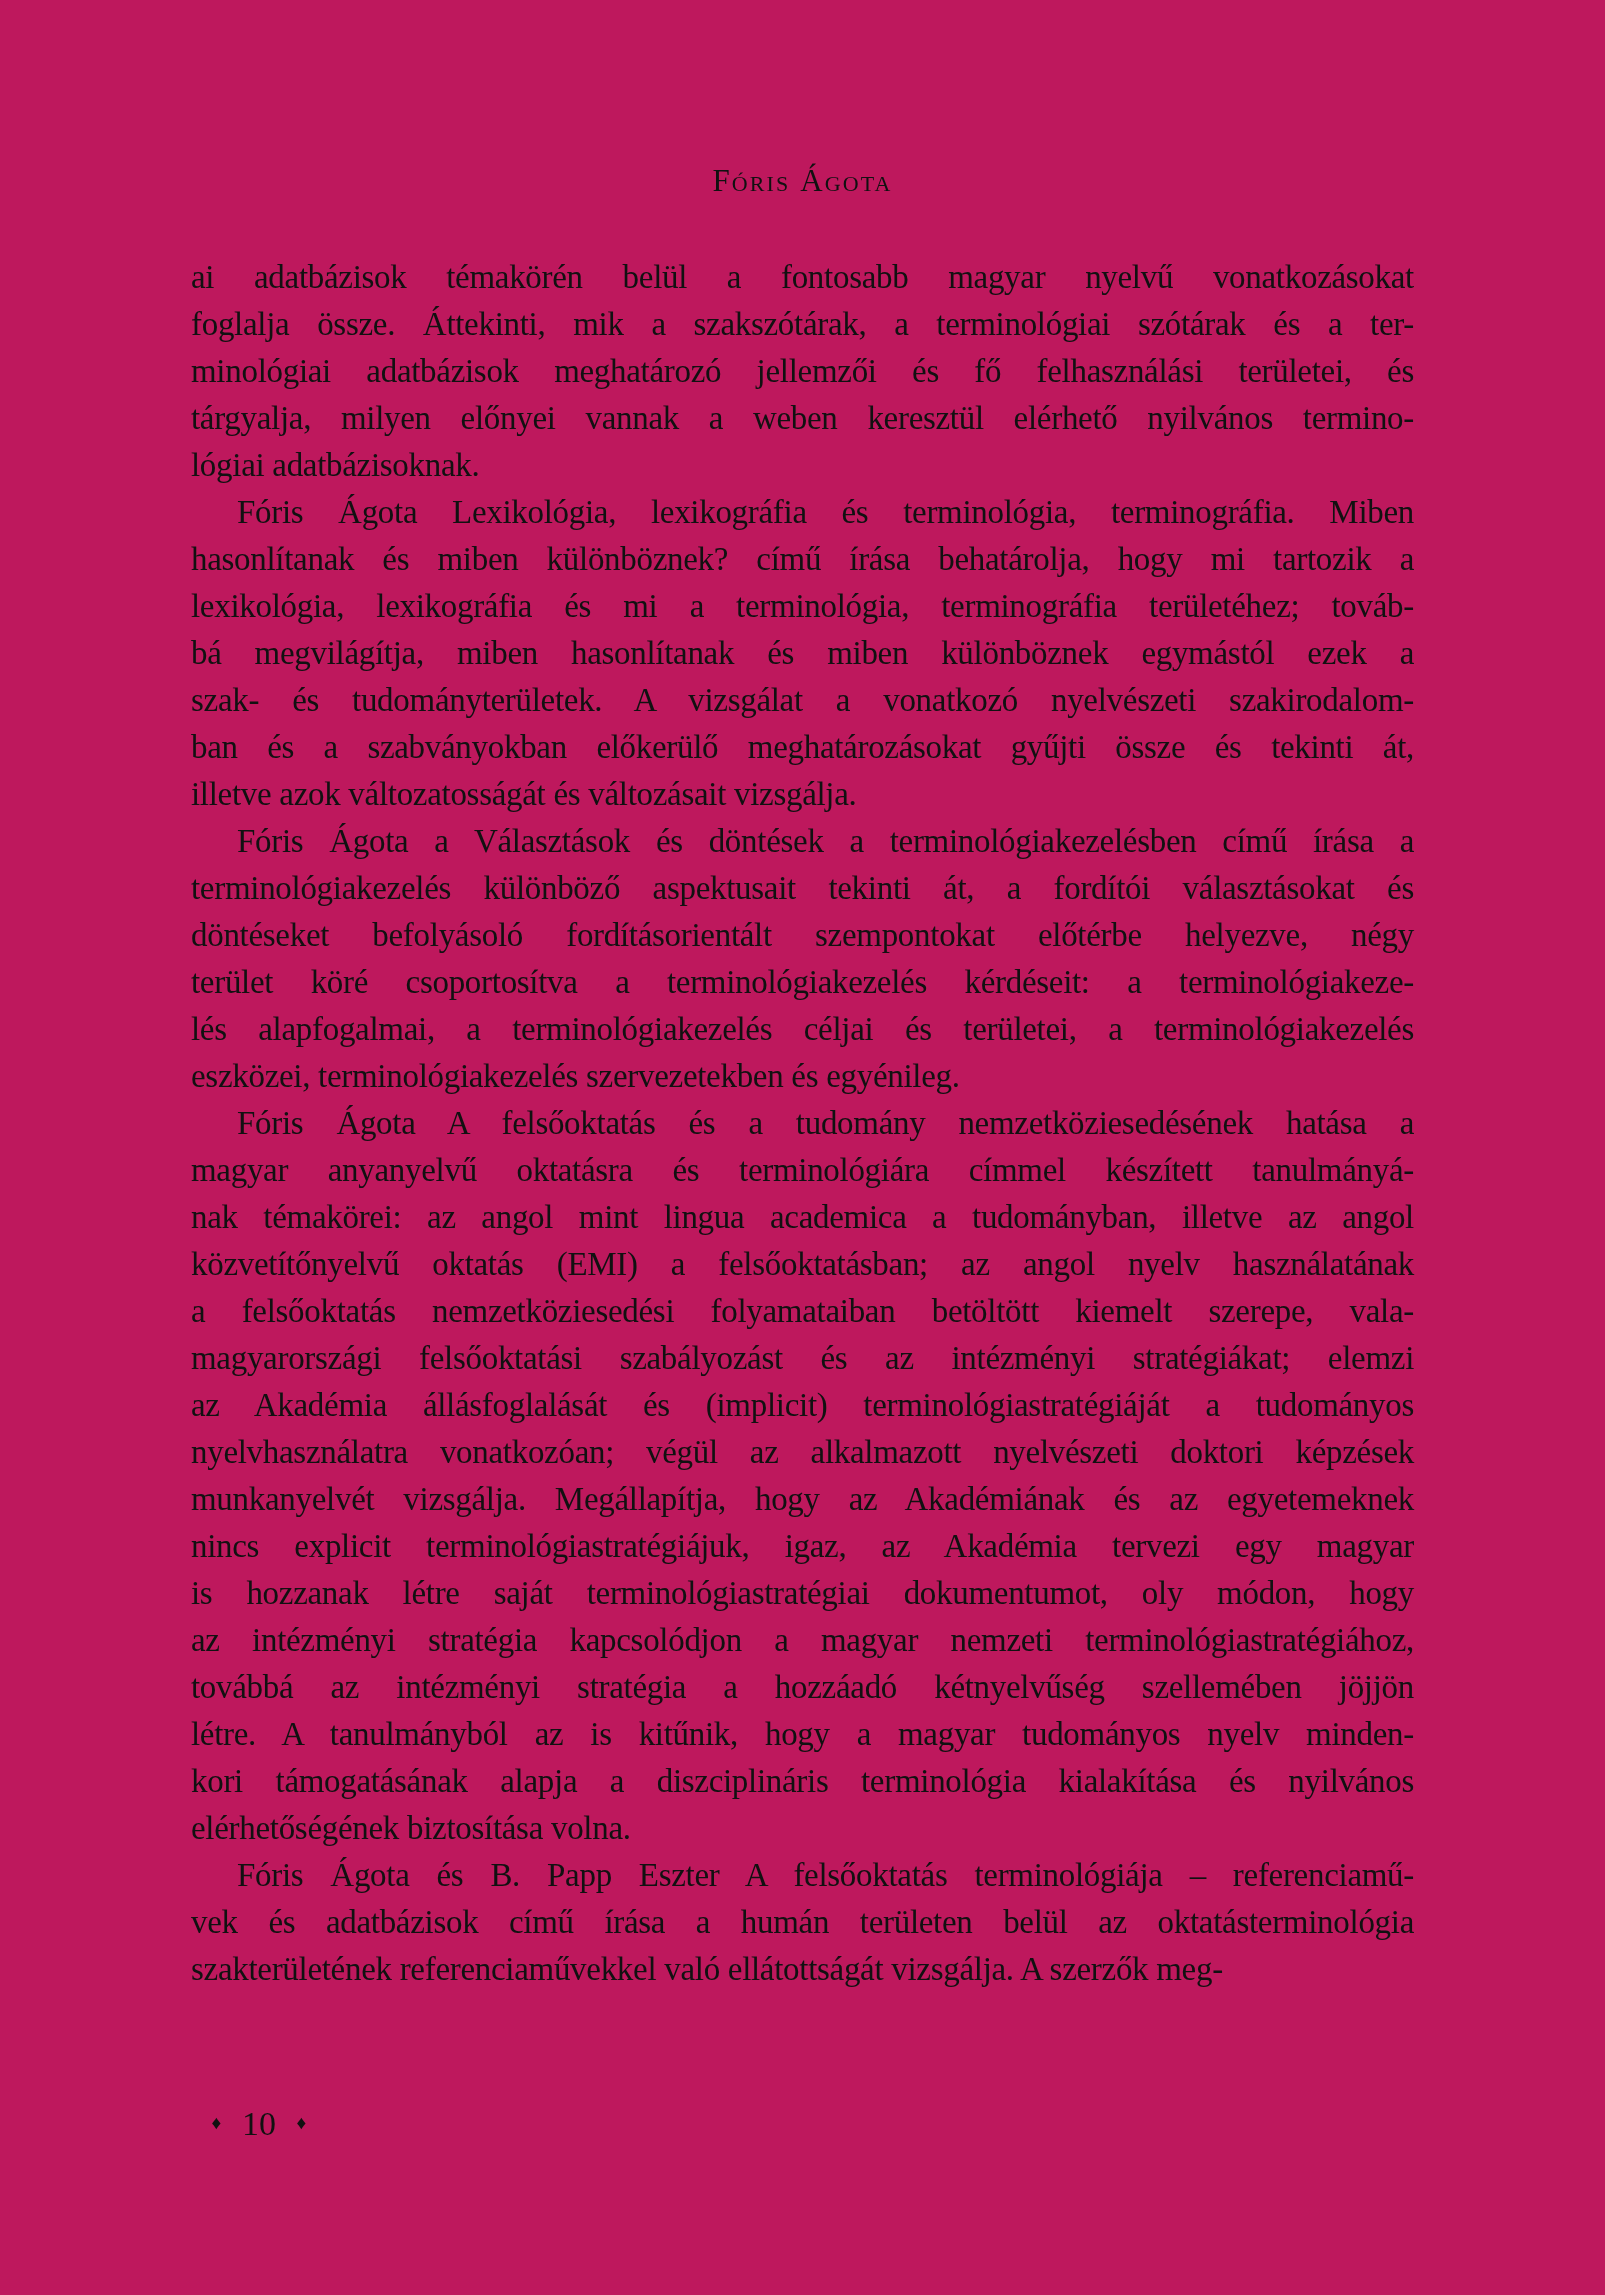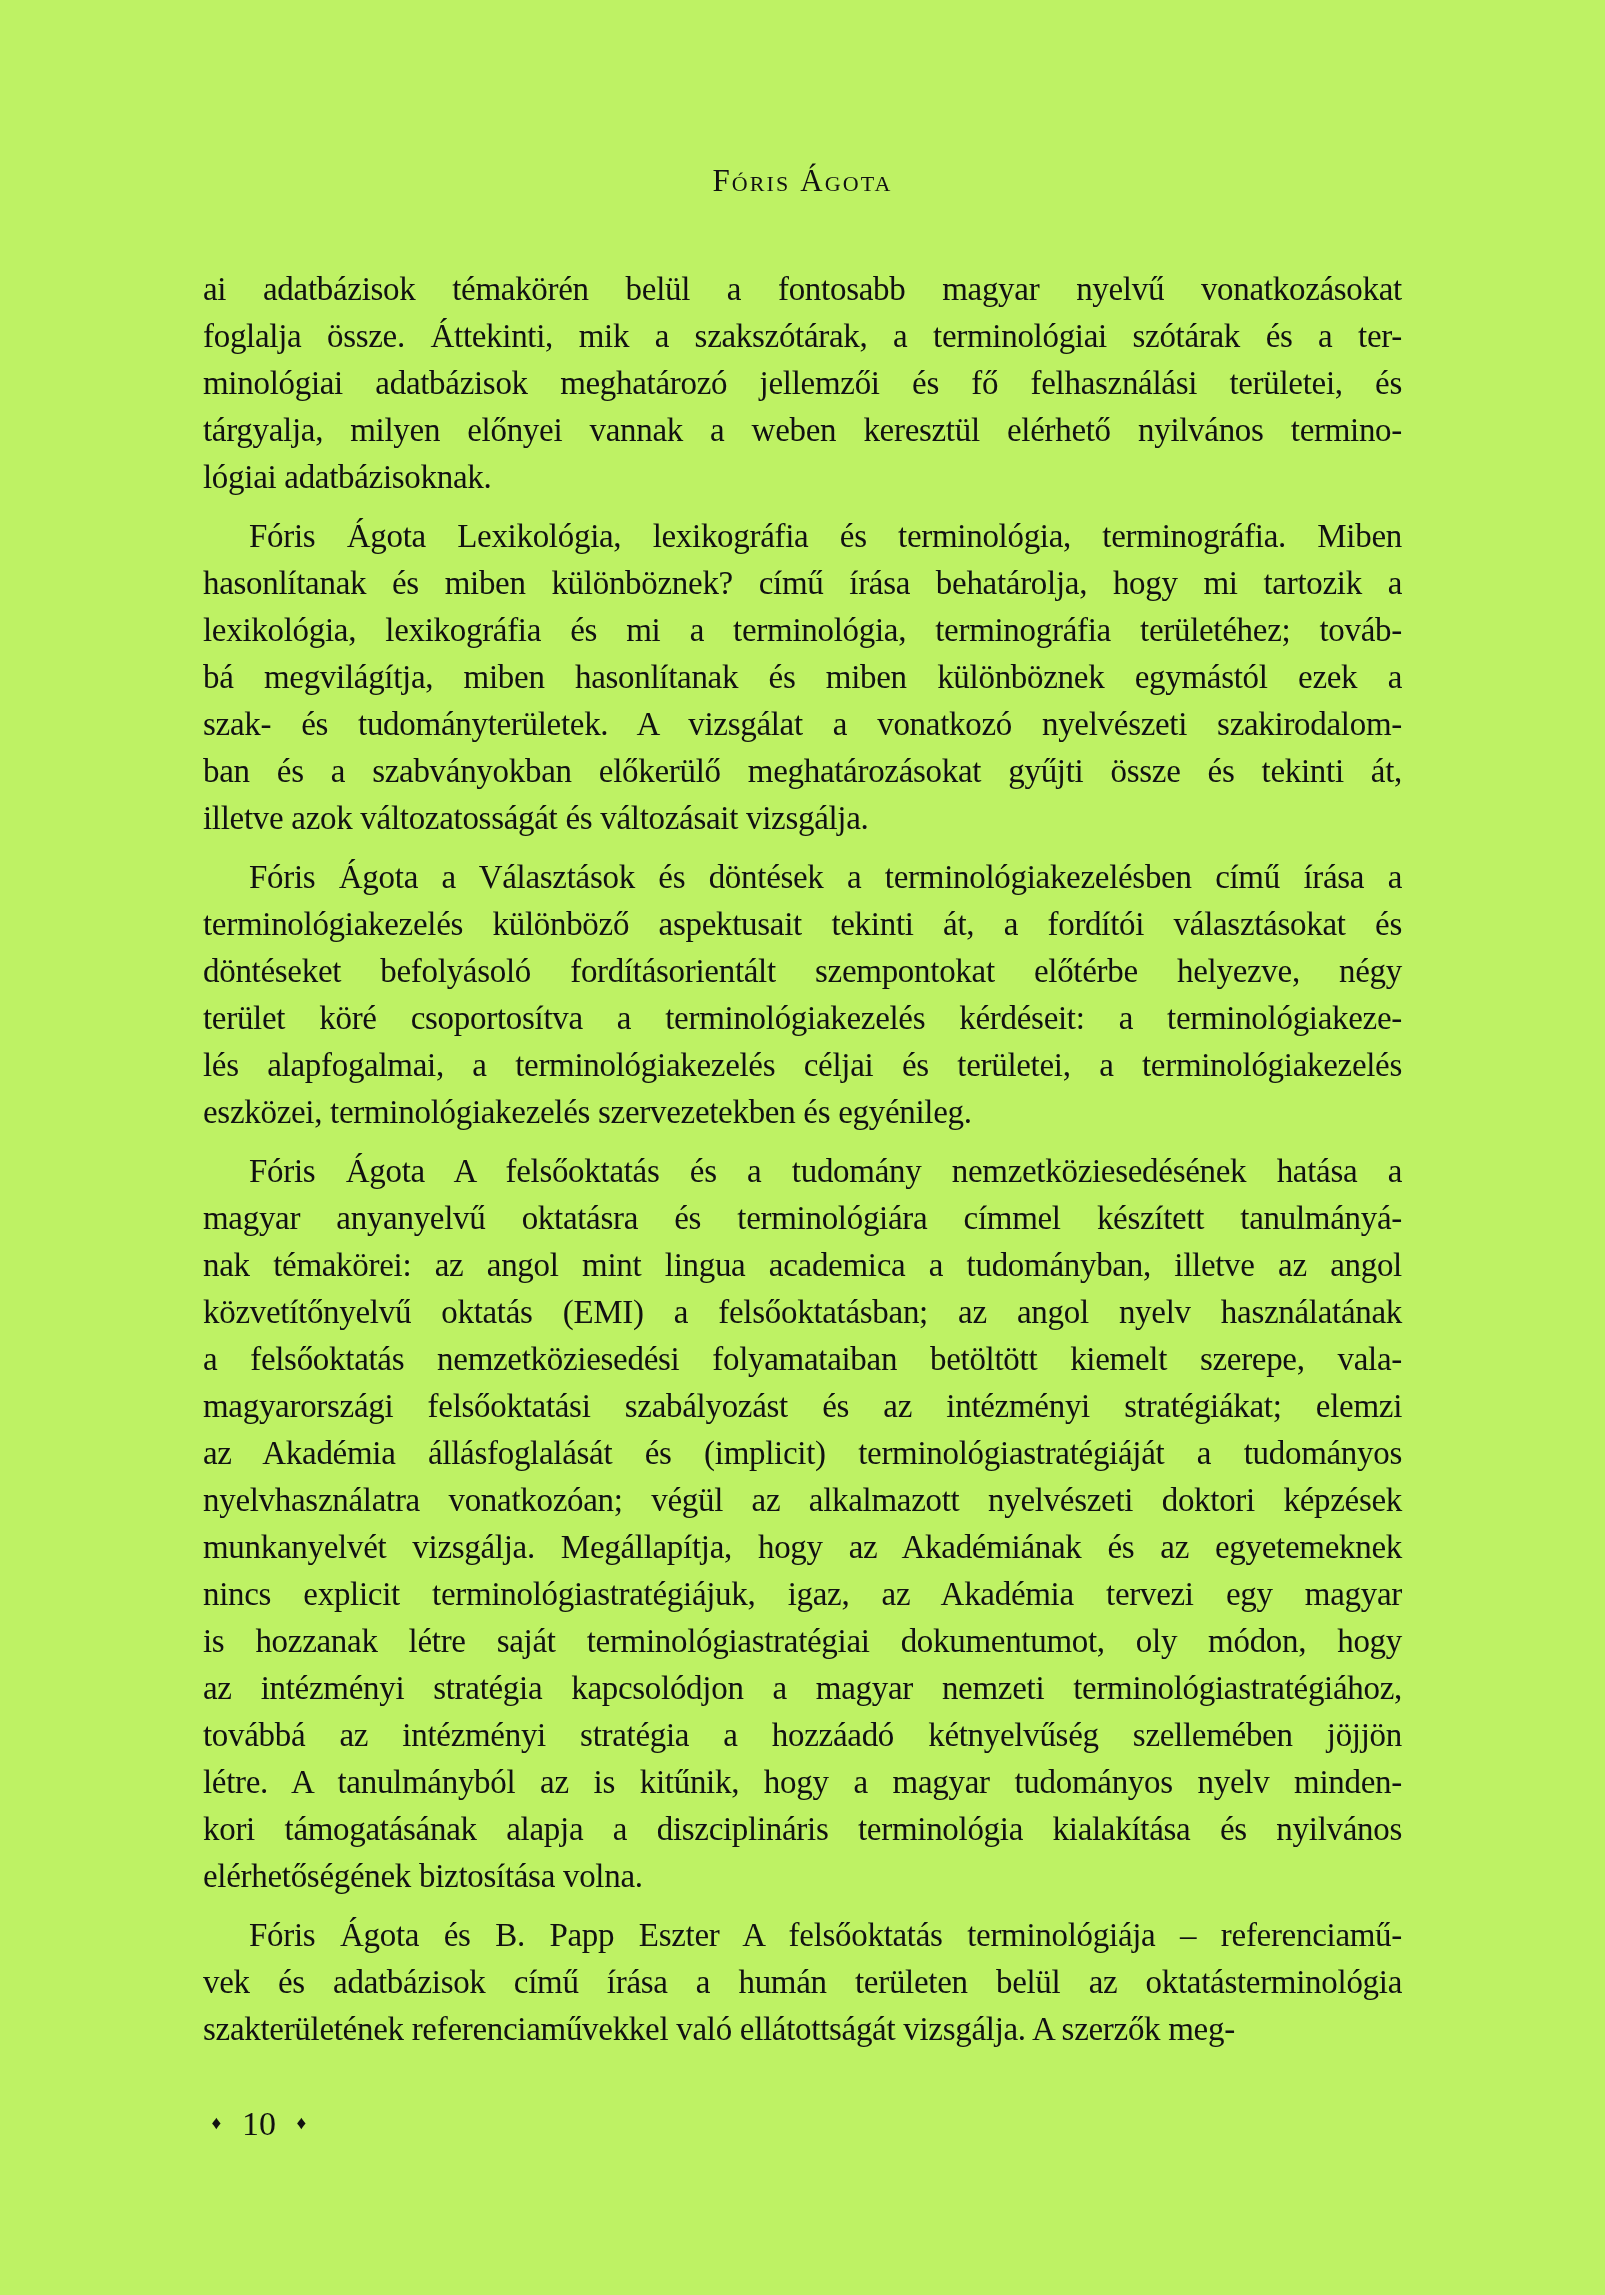--- a/index.html
+++ b/index.html
@@ -4,21 +4,21 @@
 <style>
   html, body {
     margin: 0;
     padding: 0;
     background: #ffffff;
   }
   .page {
     position: relative;
     width: 1605px;
     height: 2295px;
-    background: #bef264;
+    background: #be185d;
     color: #111111;
     font-family: "Liberation Serif", serif;
     overflow: hidden;
   }
   .running-header {
     position: absolute;
     top: 163px;
     left: 191px;
     width: 1223px;
     text-align: center;
@@ -31,21 +31,21 @@
     position: absolute;
     top: 254px;
     left: 191px;
     width: 1223px;
     font-size: 33px;
     letter-spacing: -0.3px;
     line-height: 47px;
     color: #111111;
   }
   .para {
-    margin: 12px;
+    margin: 0;
     padding: 0;
   }
   .line {
     text-align: justify;
     text-align-last: justify;
     white-space: normal;
     height: 47px;
     overflow: visible;
   }
   .line.last {

